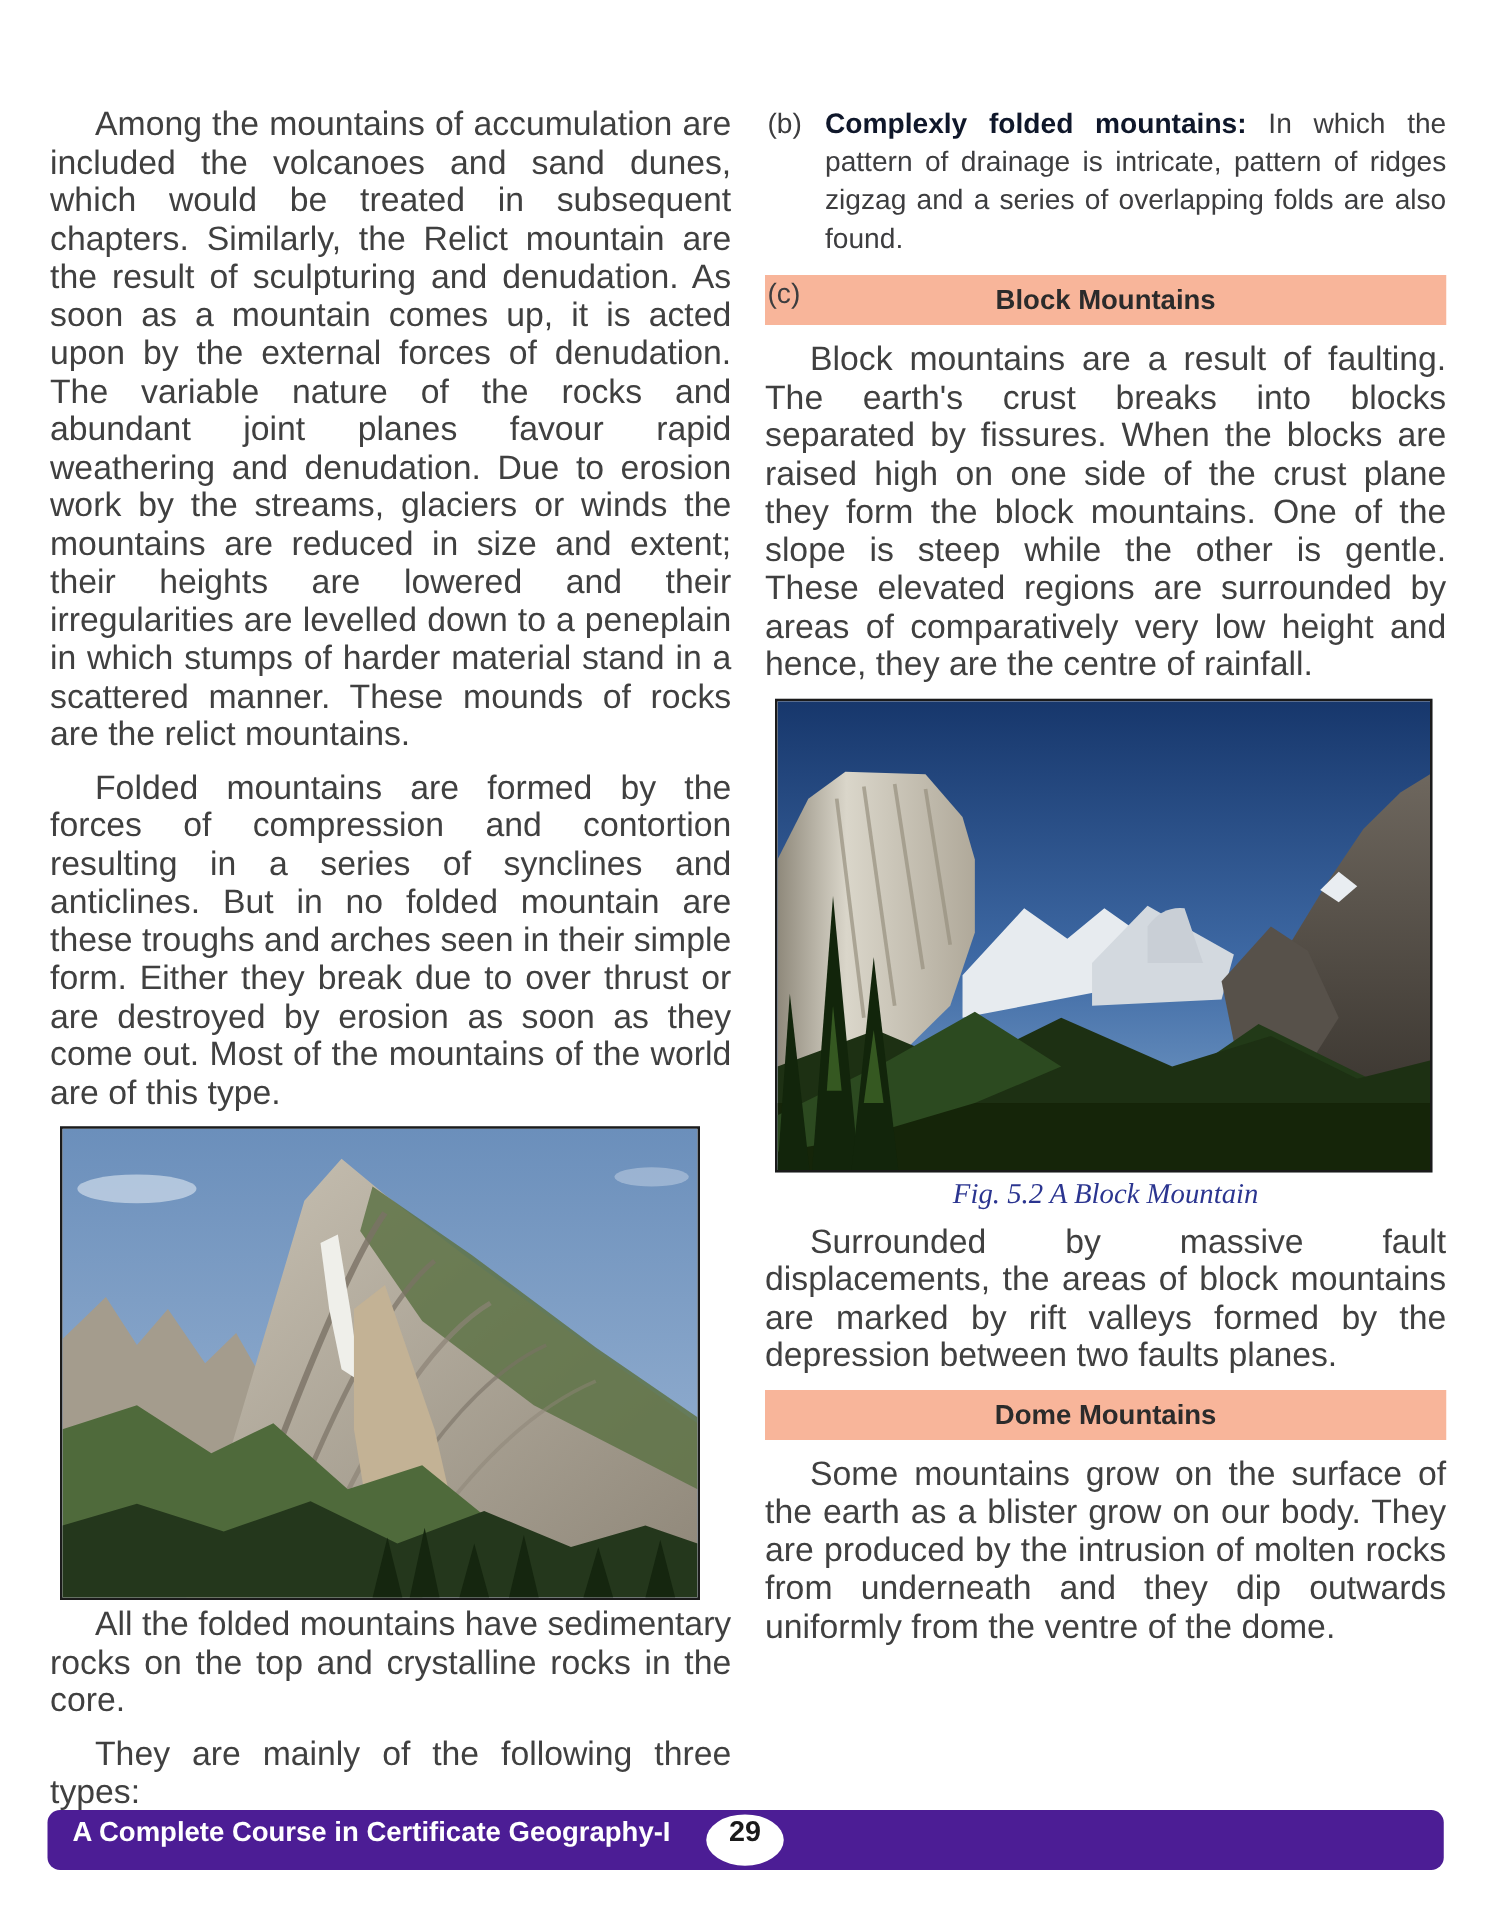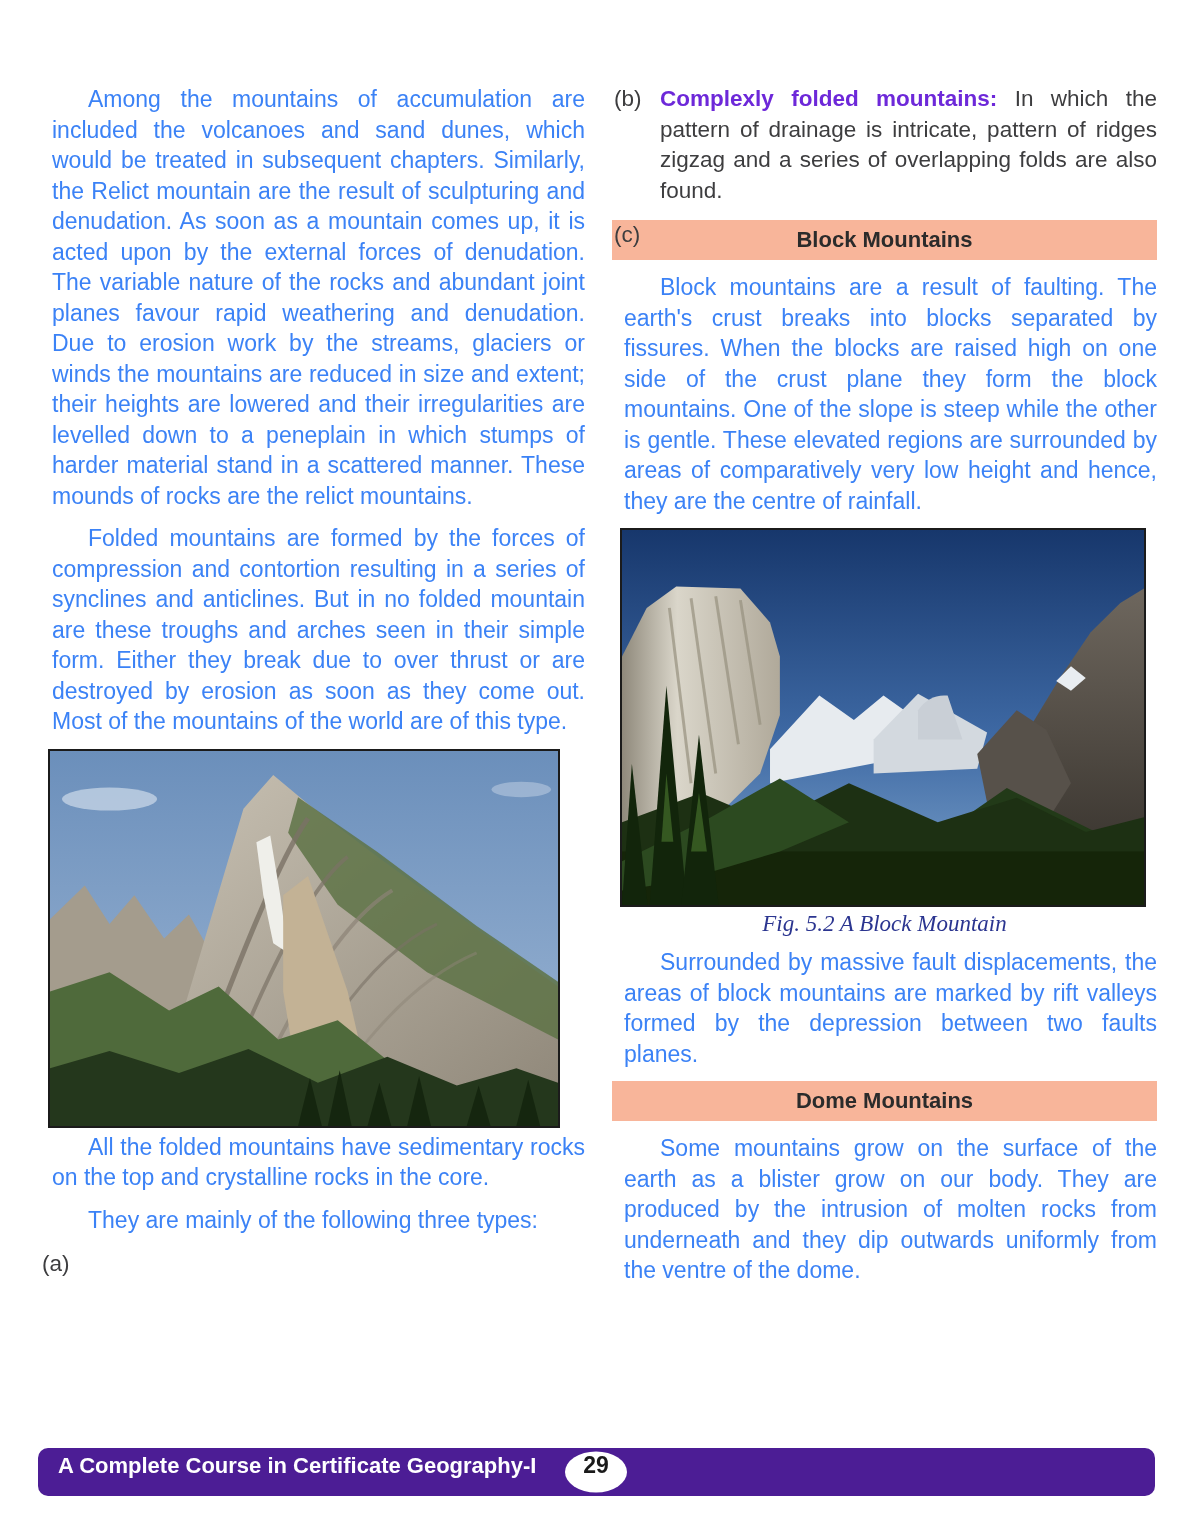--- a/index.html
+++ b/index.html
@@ -9,25 +9,25 @@
     background:#ffffff;
     overflow:hidden;
     font-family:"Liberation Sans", sans-serif;
     color:#3d3d3f;
   }
   .col{position:absolute;top:84px;}
   .col-left{left:40px;width:545px;}
   .col-right{left:612px;width:545px;}
 
   p.body{
-    margin:0 0 12px 12px;
-    font-size:23px;
+    margin:0 0 12px 0;
+    font-size:27px;
     line-height:30.5px;
     text-align:justify;
-    color:#3b82f6;
+    color:#404040;
   }
   p.indent{text-indent:36px;}
 
   .section-heading{
     background:#F8B59A;
     text-align:center;
     font-weight:bold;
     font-size:22px;
     color:#2b2b2b;
     padding:7px 0;
@@ -39,21 +39,21 @@
     padding-left:48px;
     margin:14px 0 0 0;
     font-size:22.5px;
     line-height:30.5px;
     text-align:justify;
   }
   .list-marker{
     position:absolute;left:2px;top:0;
     font-weight:normal;
   }
-  .list-item b{color:#6d28d9;}
+  .list-item b{color:#0f172a;}
 
   figure.photo{
     margin:4px 0 4px 8px;
     padding:0;
     width:508px;
     border:2px solid #1b1b1b;
     background:#dfe5ec;
     line-height:0;
   }
   figure.photo.right{width:522px;}

